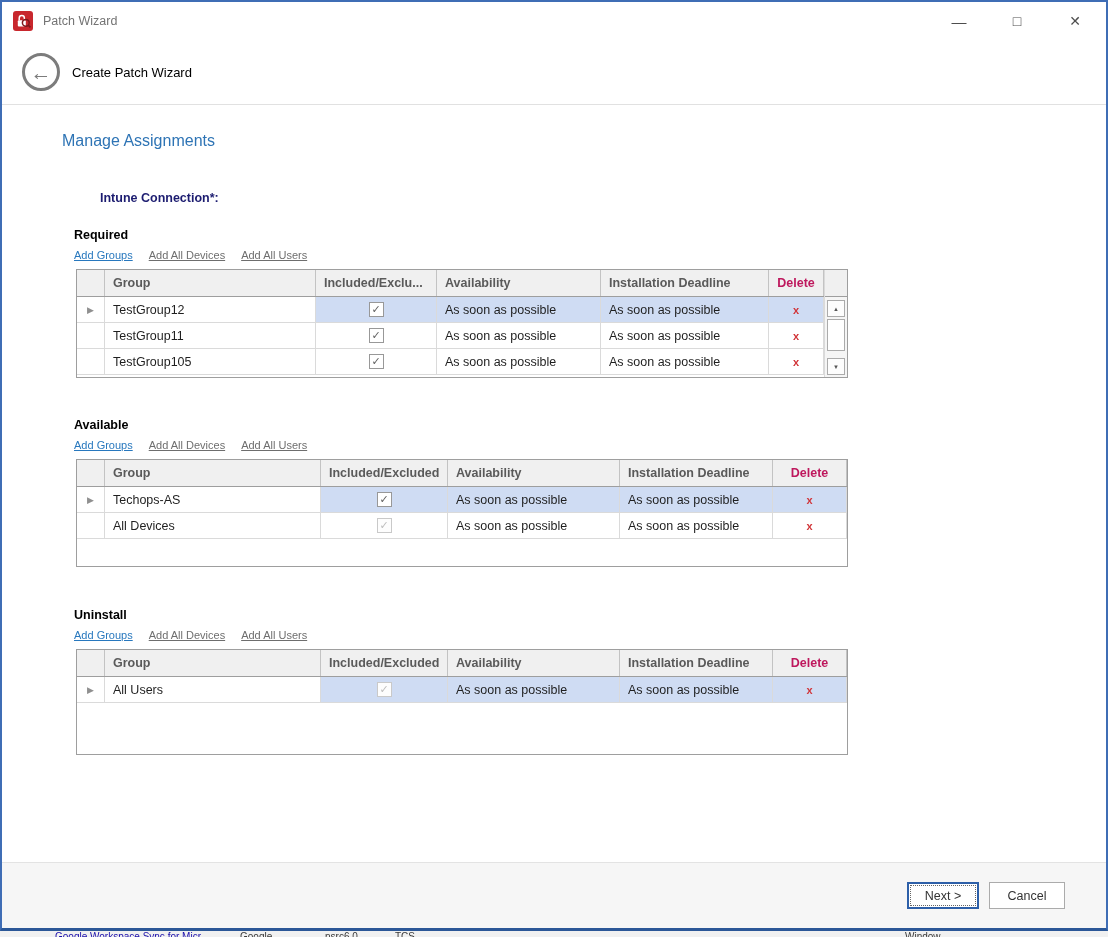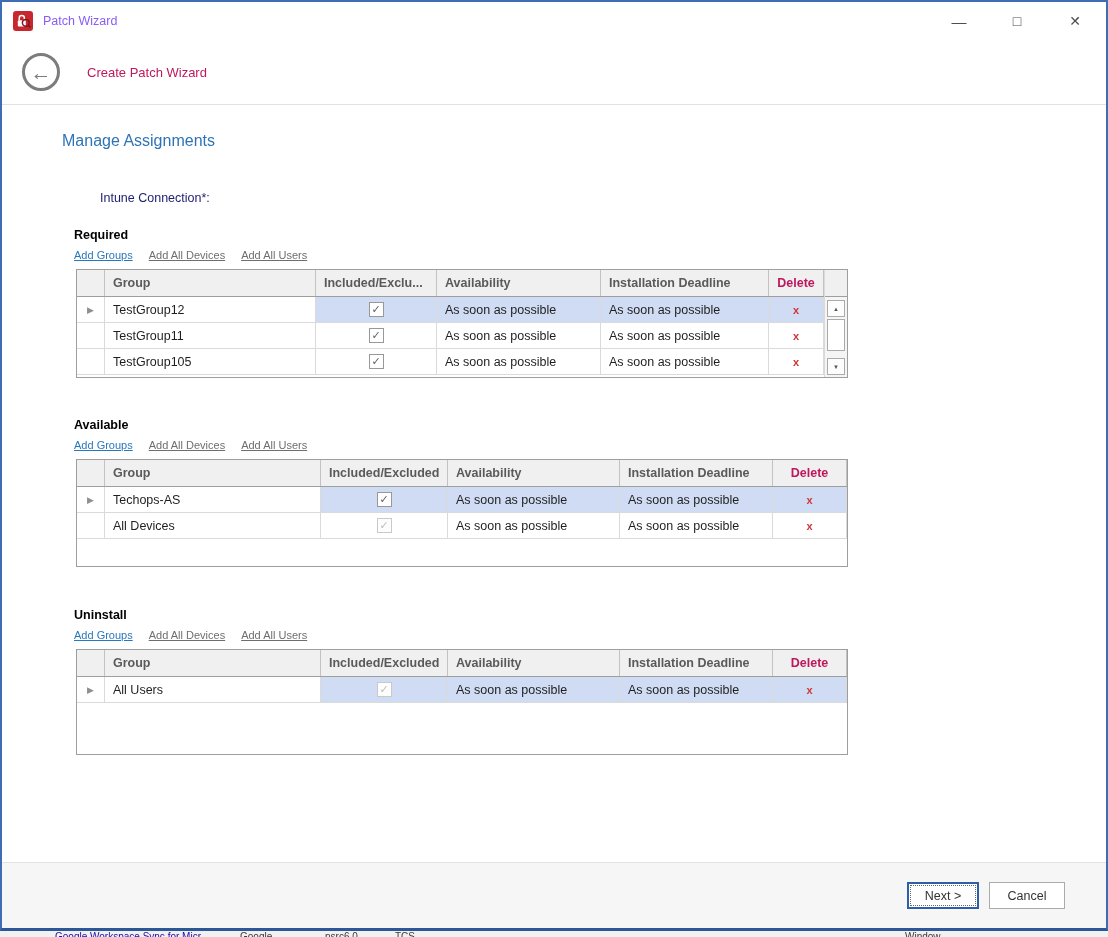--- a/index.html
+++ b/index.html
@@ -4,38 +4,38 @@
 <style>
   * { box-sizing: border-box; }
   html,body { margin:0; padding:0; background:#dcdcdc; font-family:"Liberation Sans", sans-serif; }
   .stage { position:relative; width:1108px; height:937px; background:#f3f3f3; overflow:hidden; }
 
   
   .window { position:absolute; left:0; top:0; width:1108px; height:931px; background:#ffffff;
             border:2px solid #3f6db5; border-bottom:3px solid #2b5797; }
   .titlebar { height:38px; display:flex; align-items:center; padding-left:11px; position:relative; }
   .app-icon { width:20px; height:20px; flex:0 0 auto; }
-  .app-title { margin-left:10px; font-size:12.5px; color:#8b5cf6; }
+  .app-title { margin-left:10px; font-size:12.5px; color:#737373; }
   .win-controls { position:absolute; right:2px; top:0; height:38px; display:flex; }
   .win-btn { width:58px; height:38px; display:flex; align-items:center; justify-content:center;
              color:#4d4d4d; font-size:14px; cursor:default; }
   .win-btn.min { font-size:15px; }
 
   .wizard-header { height:64px; display:flex; align-items:center; padding-left:20px; }
   .back-btn { width:38px; height:38px; border:3px solid #7c7c7c; border-radius:50%;
               display:flex; align-items:center; justify-content:center; color:#7c7c7c;
               font-size:21px; line-height:1; }
-  .wizard-title { margin-left:27px; color:#be185d; font-size:13px; }
+  .wizard-title { margin-left:12px; color:#000000; font-size:13px; }
   .hdr-divider { border:none; border-top:1px solid #e1e1e1; margin:0 0 0 0; }
 
   
   .content { padding-left:60px; }
   .page-title { color:#2e74b5; font-size:16px; margin-top:27px; }
   .conn-row { margin-top:41px; padding-left:38px; display:flex; align-items:center; }
-  .conn-label { width:172px; color:#1c1c70; font-weight:normal; font-size:12.5px; }
+  .conn-label { width:172px; color:#1c1c70; font-weight:bold; font-size:12.5px; }
   .combo { position:relative; width:402px; height:22px; border:1px solid #a8a8a8; background:#fff;
            display:flex; align-items:center; padding-left:7px; font-size:12.5px; color:#3a3a3a; }
   .combo-arrow { position:absolute; right:8px; top:4px; font-size:8px; color:#7a7a7a; }
 
   .section { margin-left:12px; width:778px; }
   .section.s0 { margin-top:23px; }
   .section.s1 { margin-top:40px; }
   .section.s2 { margin-top:41px; }
   .section-title { font-weight:bold; color:#000000; font-size:12.5px; }
   .links { margin-top:7px; font-size:11px; }

